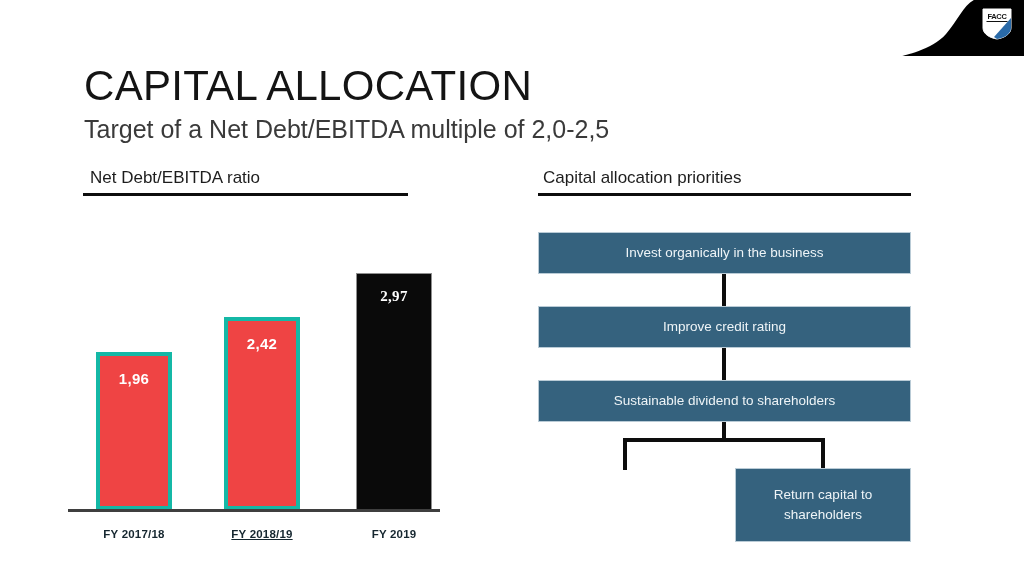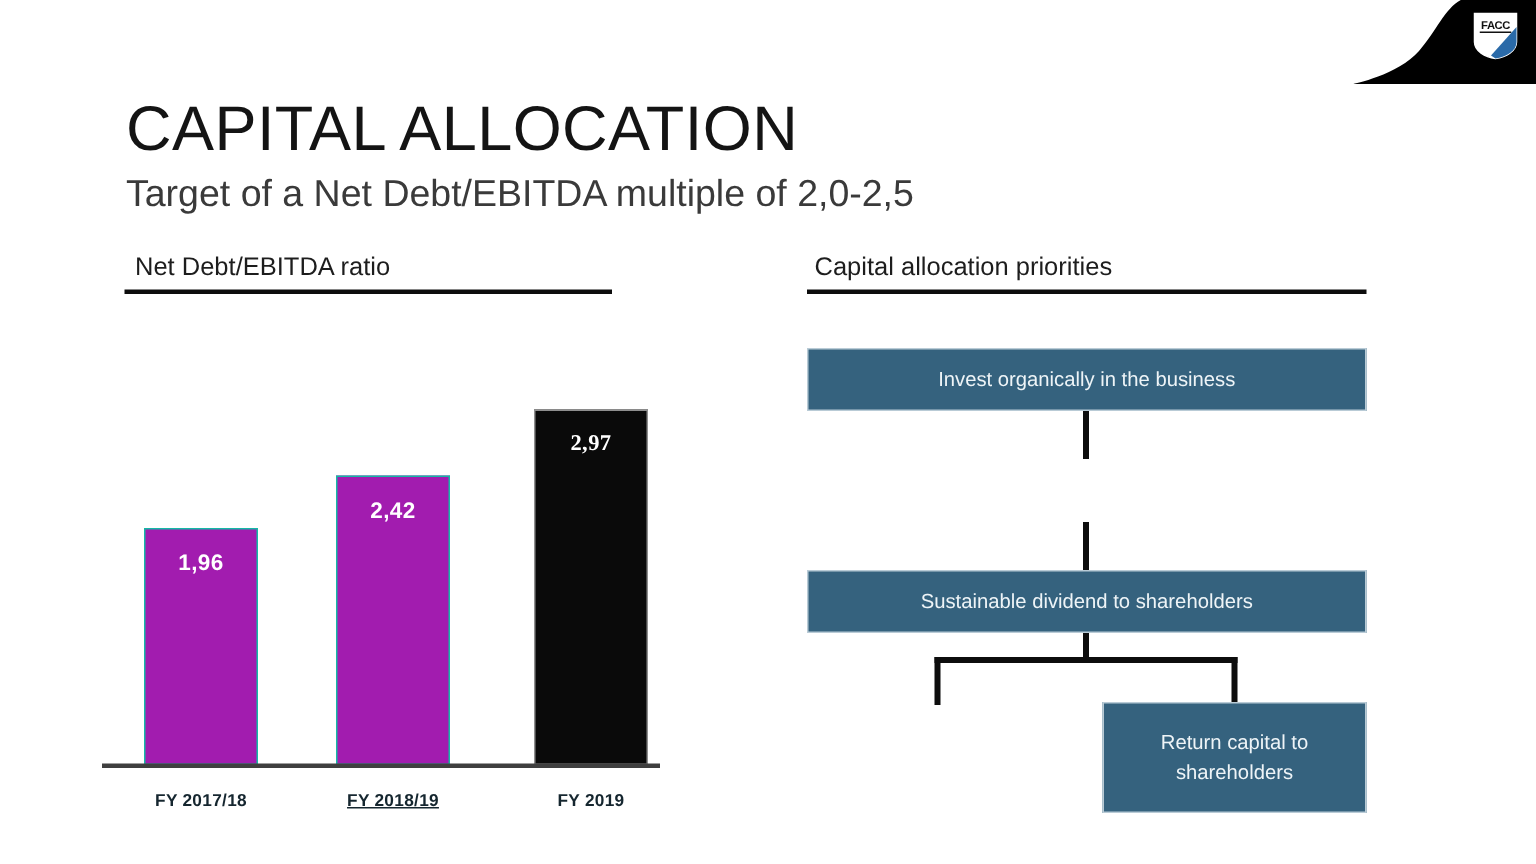--- a/index.html
+++ b/index.html
@@ -88,22 +88,22 @@
     left: 0;
     top: 0;
     width: 512px;
     height: 576px;
   }
   .bar {
     position: absolute;
     box-sizing: border-box;
   }
   .bar.teal {
-    background: #a21caf;
-    border: 1px solid #14b8a6;
+    background: #ef4444;
+    border: 4px solid #14b8a6;
   }
   .bar.dark {
     background: #0a0a0a;
     border: 1px solid #8f8f8f;
     font-family: Liberation Serif, serif;
   }
   .bar-value {
     position: absolute;
     left: 0;
     right: 0;
@@ -208,20 +208,23 @@
 <div id="flow-section-rule" class="section-rule"></div>
 
 <div id="flow-diagram">
 
   <div class="flow-box" style="left:26px; top:232px; width:373px; height:42px;">
     <span>Invest organically in the business</span>
   </div>
 
   <div class="flow-connector conn-v" style="left:210px; top:274px; height:32px;"></div>
 
+  <div class="flow-box" style="left:26px; top:306px; width:373px; height:42px;">
+    <span>Improve credit rating</span>
+  </div>
 
   <div class="flow-connector conn-v" style="left:210px; top:348px; height:32px;"></div>
 
   <div class="flow-box" style="left:26px; top:380px; width:373px; height:42px;">
     <span>Sustainable dividend to shareholders</span>
   </div>
 
   <div class="flow-connector conn-v" style="left:210px; top:422px; height:20px;"></div>
   <div class="flow-connector conn-h" style="left:111px; top:438px; width:202px;"></div>
   <div class="flow-connector conn-v" style="left:111px; top:438px; height:32px;"></div>

